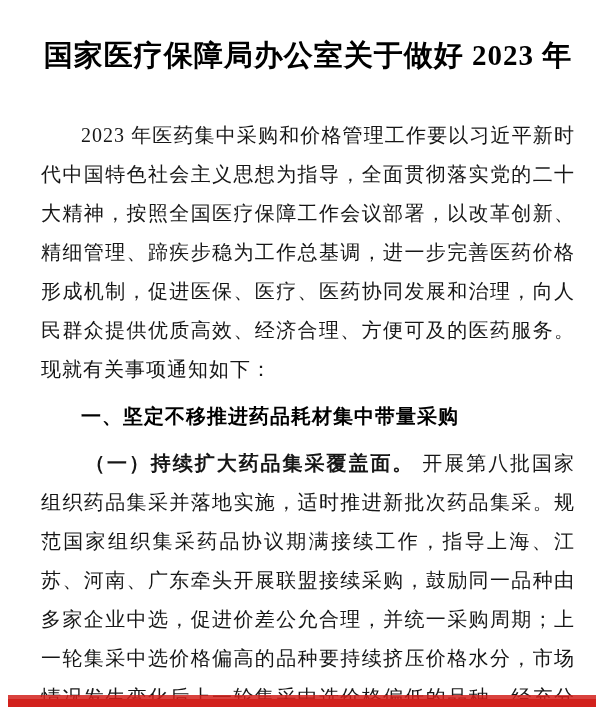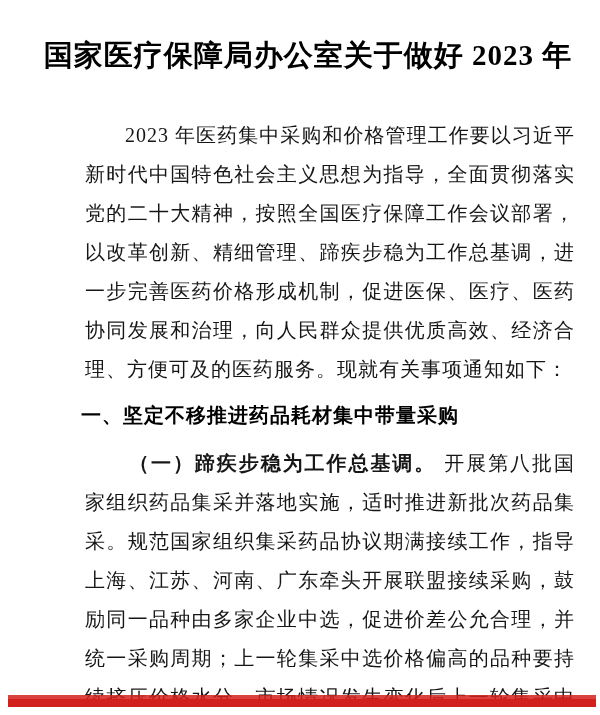--- a/index.html
+++ b/index.html
@@ -25,24 +25,24 @@
   .doc-body {
     margin: 22px 21px 0 21px;
     font-size: 20px;
     line-height: 39px;
     letter-spacing: 1px;
     text-align: justify;
     text-justify: inter-character;
     color: #161616;
   }
   .para { text-indent: 0; }
-  .para.indent { text-indent: 2em; margin-left: 44px; }
+  .para.indent { text-indent: 2em; }
   .section-heading {
     text-indent: 2em;
-    font-family: Liberation Mono, monospace;
+    font-family: Liberation Serif, serif;
     font-weight: bold;
     letter-spacing: 1px;
     color: #000000;
   }
   .item-lead { font-weight: bold; }
   .rule {
     position: absolute;
     left: 0;
     right: 0;
   }
@@ -58,20 +58,20 @@
     <div>国家医疗保障局办公室关于做好 2023 年</div>
   </div>
 
   <div class="doc-body">
 
     <p class="para indent">2023 年医药集中采购和价格管理工作要以习近平新时代中国特色社会主义思想为指导，全面贯彻落实党的二十大精神，按照全国医疗保障工作会议部署，以改革创新、精细管理、蹄疾步稳为工作总基调，进一步完善医药价格形成机制，促进医保、医疗、医药协同发展和治理，向人民群众提供优质高效、经济合理、方便可及的医药服务。现就有关事项通知如下：</p>
 
     <p class="para section-heading">一、坚定不移推进药品耗材集中带量采购</p>
 
     <p class="para indent">
-      <span class="item-lead">（一）蹄疾步稳为工作总基调。</span><span>开展第八批国家组织药品集采并落地实施，适时推进新批次药品集采。规范国家组织集采药品协议期满接续工作，指导上海、江苏、河南、广东牵头开展联盟接续采购，鼓励同一品种由多家企业中选，促进价差公允合理，并统一采购周期；上一轮集采中选价格偏高的品种要持续挤压价格水分，市场情况发生变化后上一轮集采中选价格偏低的品种，经充分竞争后形成新的中选价格。重点指导湖北牵头扩大中</span>
+      <span class="item-lead">（一）持续扩大药品集采覆盖面。</span><span>开展第八批国家组织药品集采并落地实施，适时推进新批次药品集采。规范国家组织集采药品协议期满接续工作，指导上海、江苏、河南、广东牵头开展联盟接续采购，鼓励同一品种由多家企业中选，促进价差公允合理，并统一采购周期；上一轮集采中选价格偏高的品种要持续挤压价格水分，市场情况发生变化后上一轮集采中选价格偏低的品种，经充分竞争后形成新的中选价格。重点指导湖北牵头扩大中</span>
     </p>
   </div>
 
   <div class="rule rule-thin"></div>
   <div class="rule rule-thick"></div>
 
 </div>
 
 </body></html>

